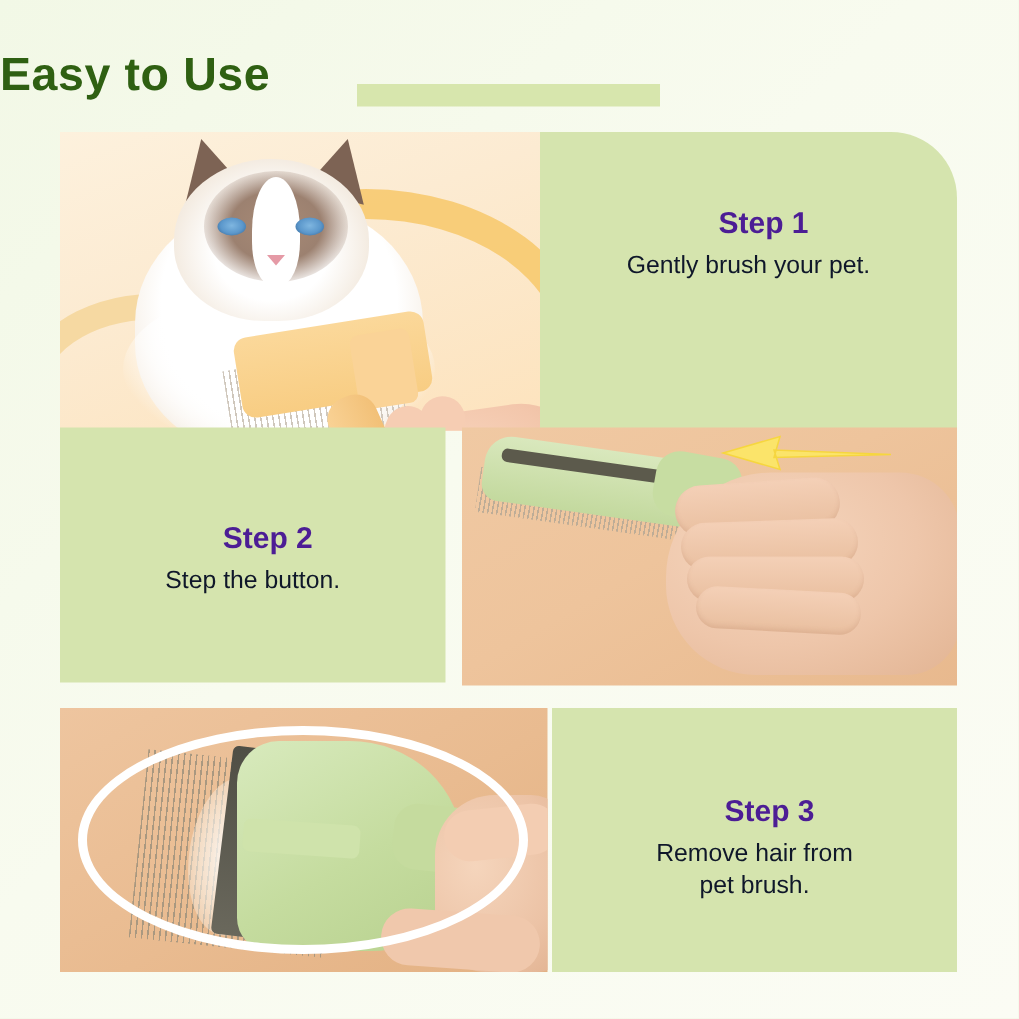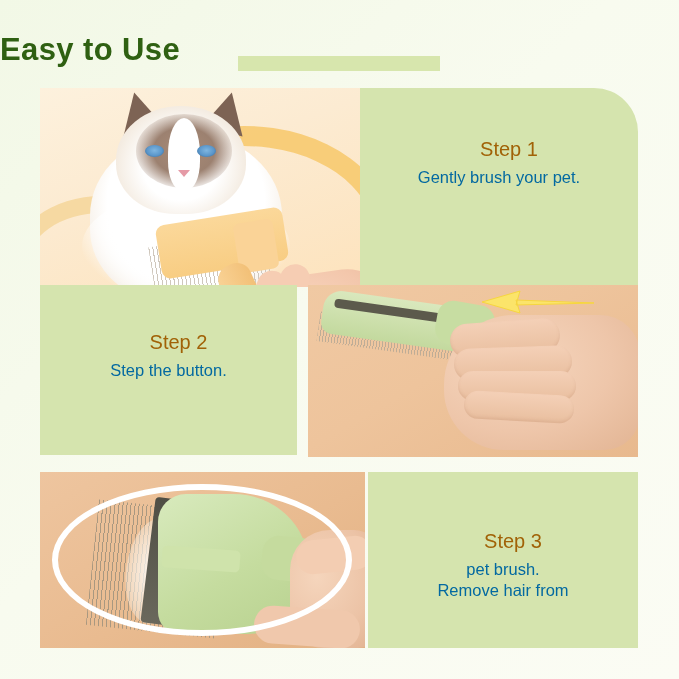--- a/index.html
+++ b/index.html
@@ -57,29 +57,29 @@
     box-sizing: border-box;
   }
   .step-body {
     position: absolute;
     left: 0;
     width: 100%;
     text-align: center;
   }
   .step-head {
     font-size: 20px;
-    font-weight: normal;
-    color: #a16207;
+    font-weight: bold;
+    color: #4c1d95;
     margin: 0 0 7px 0;
     line-height: 1.1;
     padding-left: 20px;
   }
   .step-desc {
     font-size: 16.5px;
-    color: #0369a1;
+    color: #0f172a;
     line-height: 1.28;
     margin: 0;
     padding: 0 22px;
   }
 
   
   #photo1 {
     left: 40px; top: 88px; width: 320px; height: 199px;
     background: linear-gradient(160deg, #fdf1dd 0%, #fcebd2 40%, #fde3bd 100%);
   }
@@ -90,21 +90,21 @@
   #body1 { top: 50px; }
 
   
   #panel2 {
     left: 40px; top: 285px; width: 257px; height: 170px;
   }
   #photo2 {
     left: 308px; top: 285px; width: 330px; height: 172px;
     background: linear-gradient(150deg, #f0c9a3 0%, #eec49c 45%, #e8b98e 100%);
   }
-  #body2 { top: 46px; }
+  #body2 { top: 63px; }
 
   
   #photo3 {
     left: 40px; top: 472px; width: 325px; height: 176px;
     background: linear-gradient(150deg, #eec59f 0%, #e9bb90 55%, #e3b183 100%);
   }
   #panel3 {
     left: 368px; top: 472px; width: 270px; height: 176px;
   }
   #body3 { top: 58px; }
@@ -441,18 +441,18 @@
     <div class="b3-handle"></div>
     <div class="hand3"></div>
     <div class="f3a"></div>
     <div class="f3b"></div>
     <div class="ellipse3"></div>
   </div>
 
   <div class="panel" id="panel3">
     <div class="step-body" id="body3">
       <p class="step-head">Step 3</p>
+      <p class="step-desc">Remove hair from</p>
       <p class="step-desc">pet brush.</p>
-      <p class="step-desc">Remove hair from</p>
     </div>
   </div>
 
 </div>
 
 </body></html>

